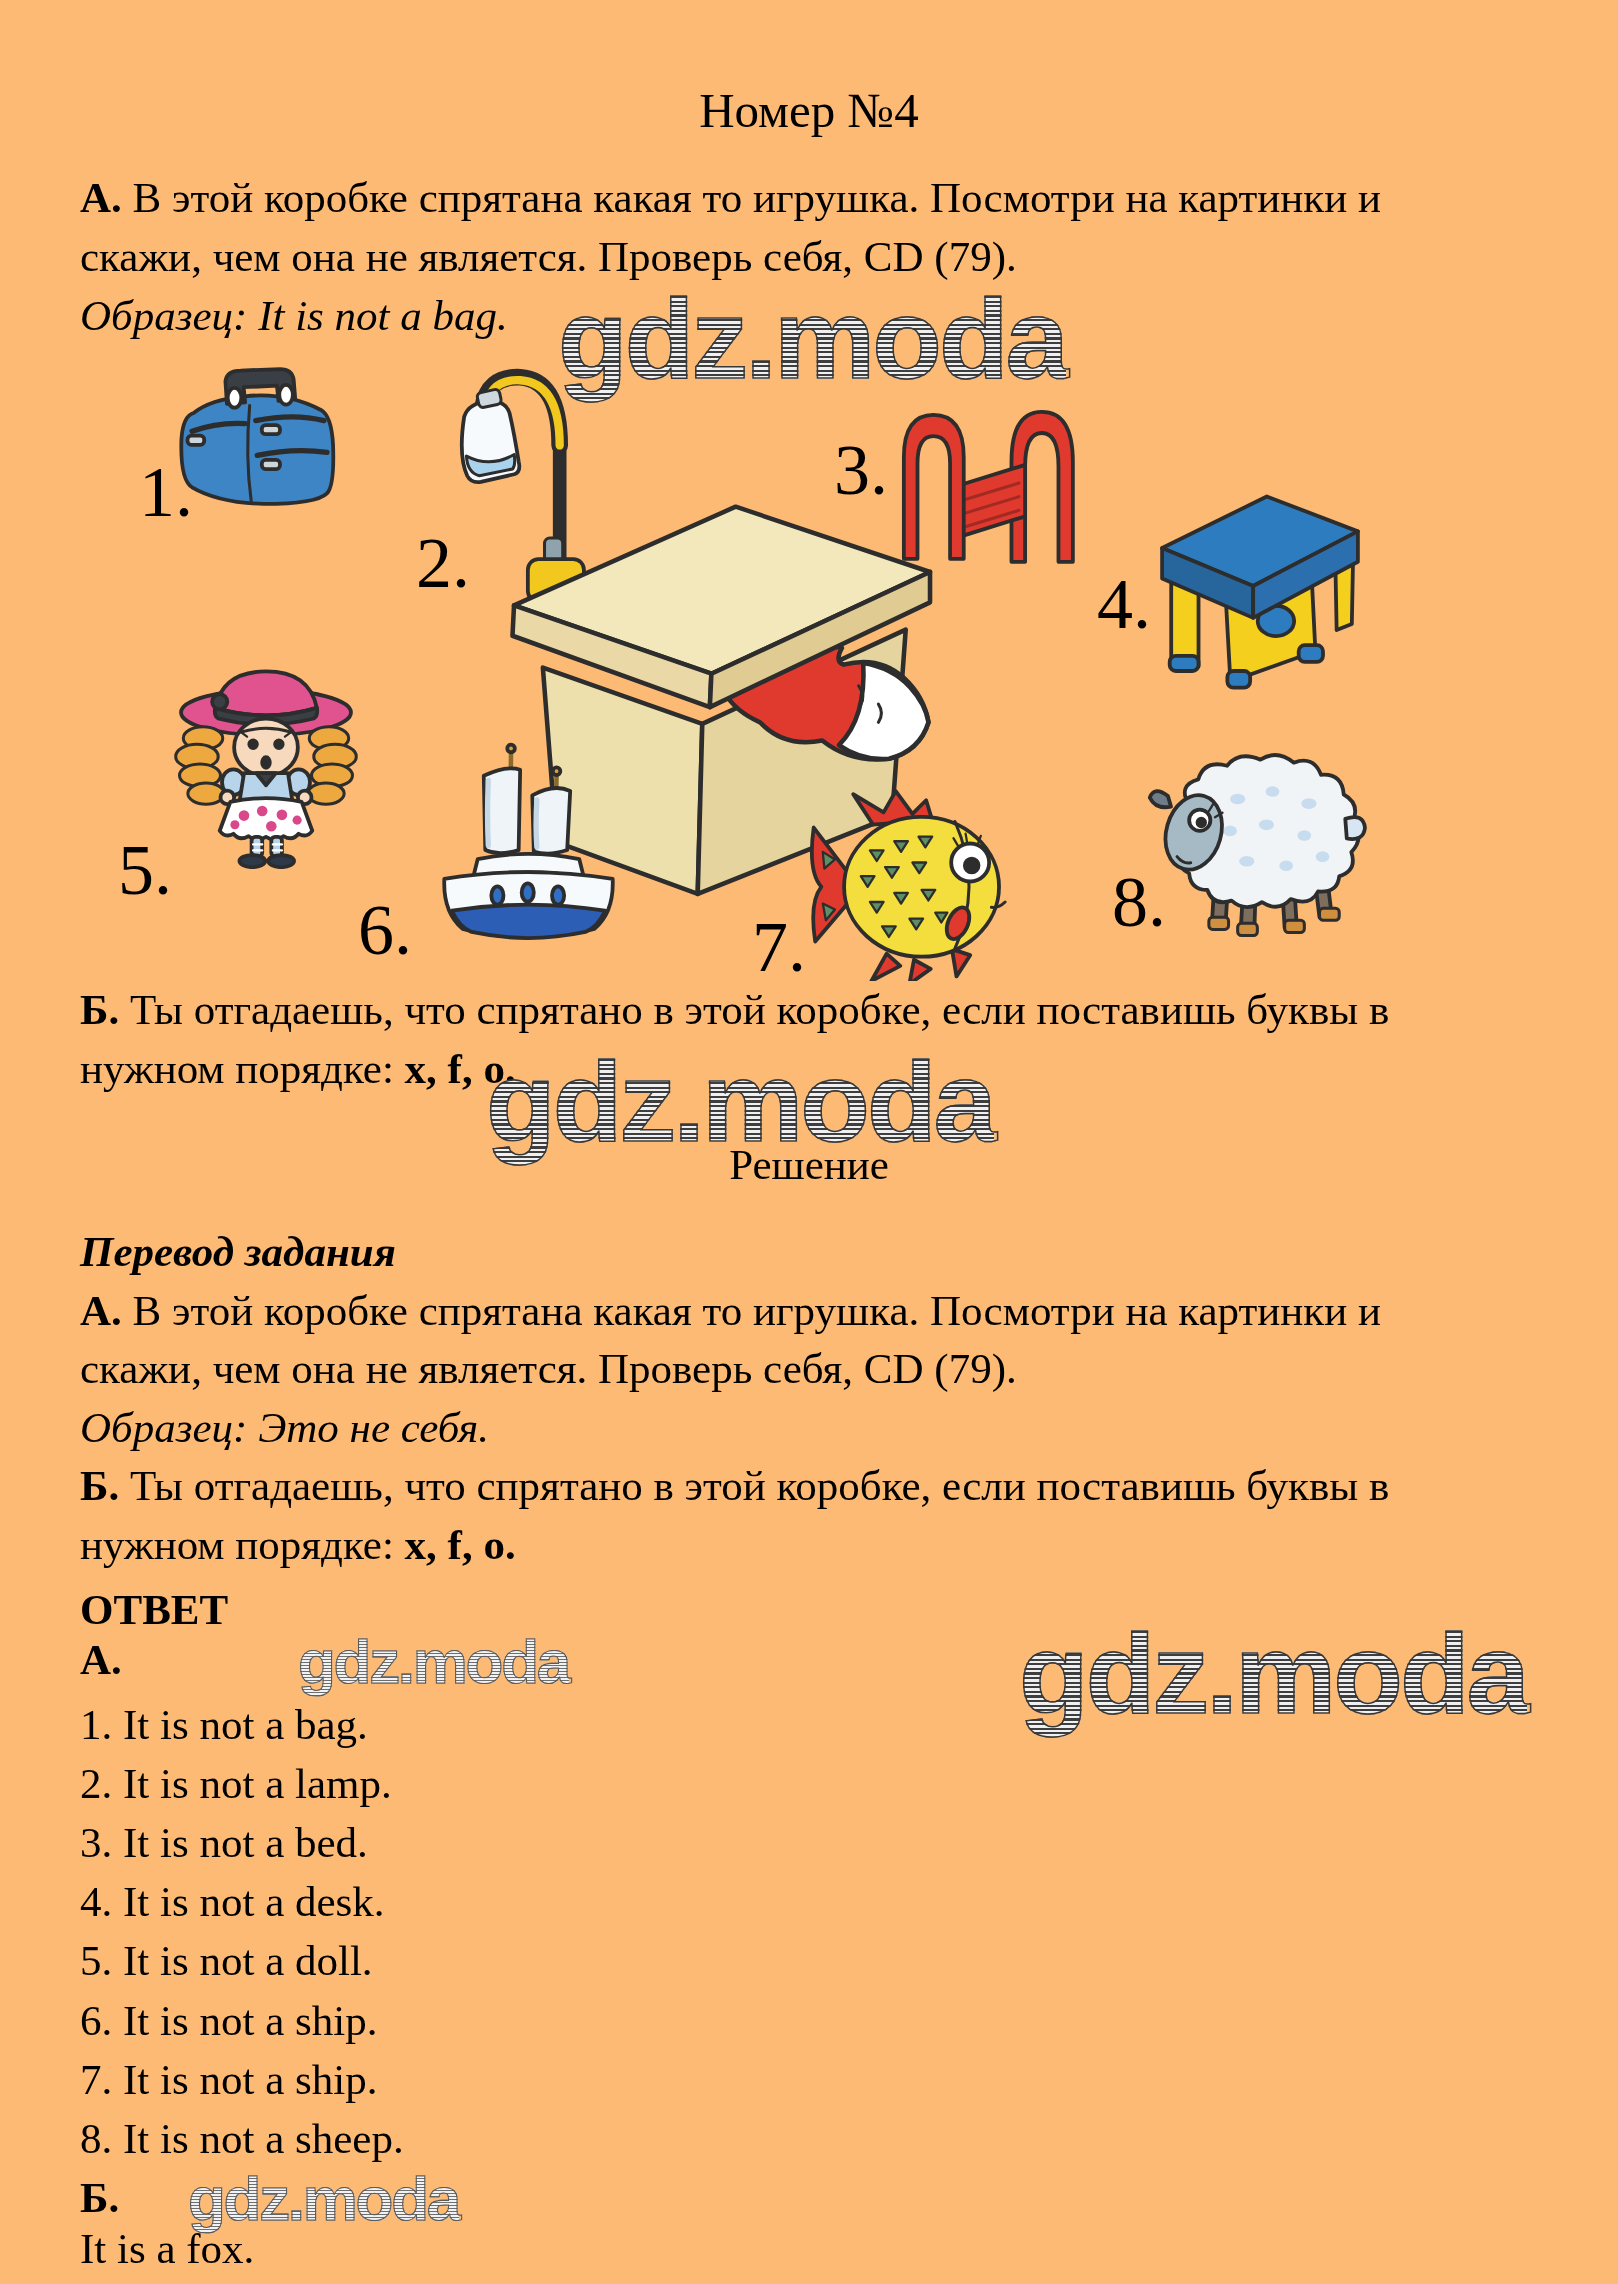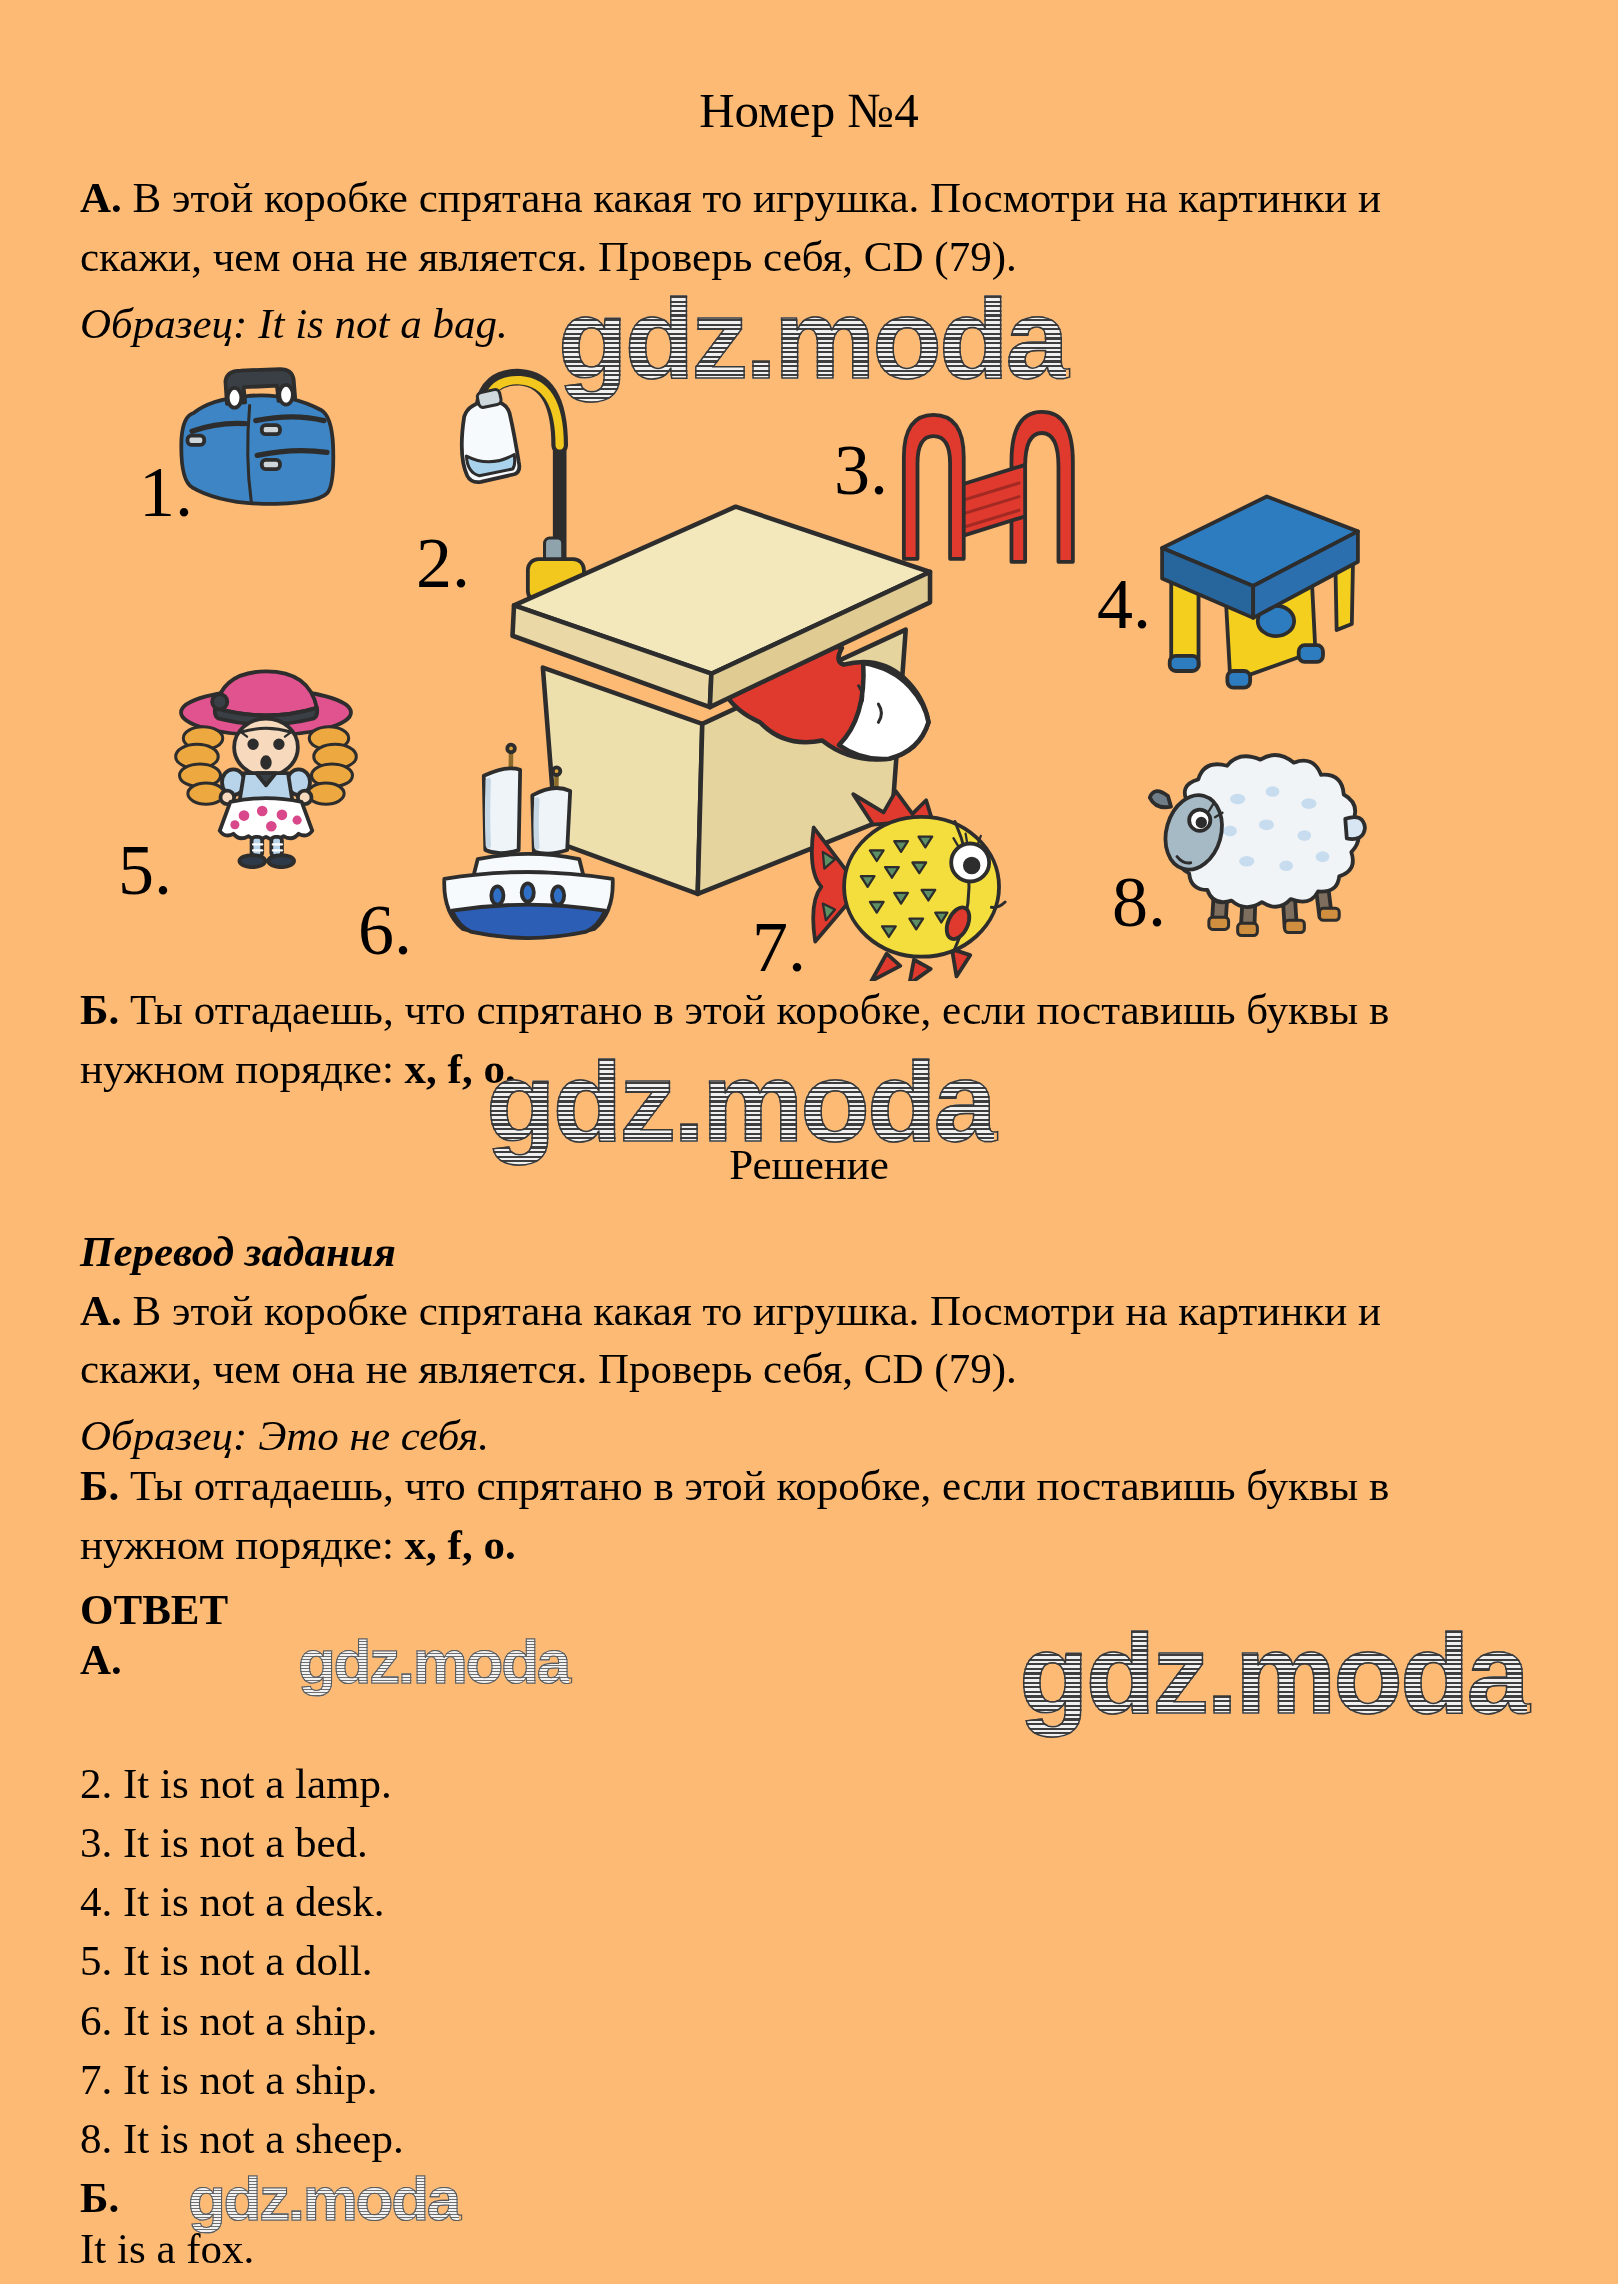--- a/index.html
+++ b/index.html
@@ -4,21 +4,21 @@
 <style>
   html,body { margin:0; padding:0; background:#ffffff; }
   .page {
     position:relative; width:1618px; height:2284px; background:#fdba74;
     font-family:"Liberation Serif","DejaVu Serif",serif; color:#000;
     overflow:hidden;
   }
   .ln { position:absolute; left:80px; font-size:43px; line-height:1.2; white-space:nowrap; }
   .center { left:0; width:1618px; text-align:center; }
   .b { font-weight:bold; }
-  .i { font-style:italic;margin-top:8px; }
+  .i { font-style:italic; }
   .title { font-size:49px; font-weight:normal; margin:0; }
   .heading-bi { font-weight:bold; font-style:italic; }
   .num { position:absolute; font-size:72px; line-height:1; white-space:nowrap; }
   .fig { position:absolute; margin:0; padding:0; }
   .fig svg { display:block; }
   .wm {
     position:absolute; z-index:6; white-space:nowrap;
     font-family:Liberation Sans, sans-serif; font-weight:700; letter-spacing:-3px;
     background:repeating-linear-gradient(180deg,#3e3e3e 0px,#3e3e3e 2.3px,#f0f0f0 2.3px,#f0f0f0 4.6px);
     -webkit-background-clip:text; background-clip:text; color:transparent;
@@ -285,20 +285,21 @@
   <div class="ln txt" style="top:1343px">скажи, чем она не является. Проверь себя, CD (79).</div>
   <div class="ln txt i" style="top:1402px"><span>Образец:</span> <span>Это не себя.</span></div>
   <div class="ln txt" style="top:1460px"><span class="b">Б.</span> <span>Ты отгадаешь, что спрятано в этой коробке, если поставишь буквы в</span></div>
   <div class="ln txt" style="top:1519px"><span>нужном порядке:</span> <span class="b">x, f, o.</span></div>
 
   <div class="ln txt b" style="top:1584px">ОТВЕТ</div>
   <div class="ln txt b" style="top:1634px">А.</div>
   <div class="wm wm-sm" style="left:298px; top:1626px">gdz.moda</div>
   <div class="wm wm-lg" style="left:1019px; top:1608px">gdz.moda</div>
 
+  <div class="ln txt" style="top:1699px"><span>1.</span> <span>It is not a bag.</span></div>
   <div class="ln txt" style="top:1758px"><span>2.</span> <span>It is not a lamp.</span></div>
   <div class="ln txt" style="top:1817px"><span>3.</span> <span>It is not a bed.</span></div>
   <div class="ln txt" style="top:1876px"><span>4.</span> <span>It is not a desk.</span></div>
   <div class="ln txt" style="top:1935px"><span>5.</span> <span>It is not a doll.</span></div>
   <div class="ln txt" style="top:1995px"><span>6.</span> <span>It is not a ship.</span></div>
   <div class="ln txt" style="top:2054px"><span>7.</span> <span>It is not a ship.</span></div>
   <div class="ln txt" style="top:2113px"><span>8.</span> <span>It is not a sheep.</span></div>
 
   <div class="ln txt b" style="top:2172px">Б.</div>
   <div class="wm wm-sm" style="left:188px; top:2163px">gdz.moda</div>

